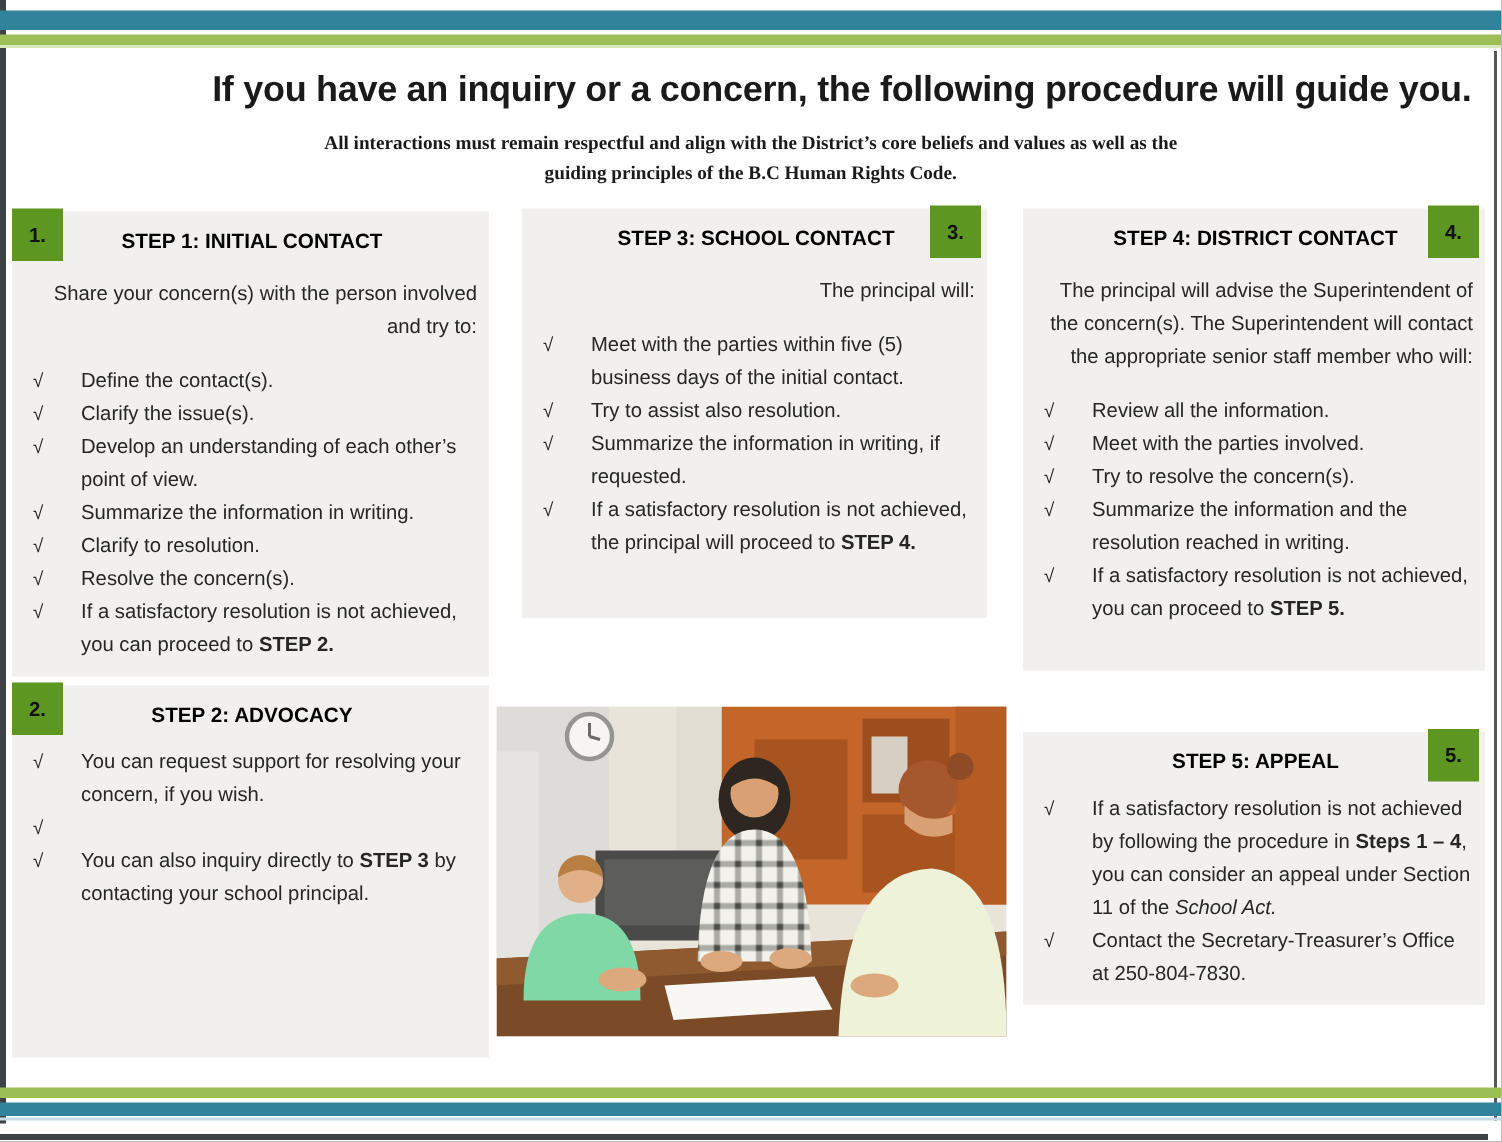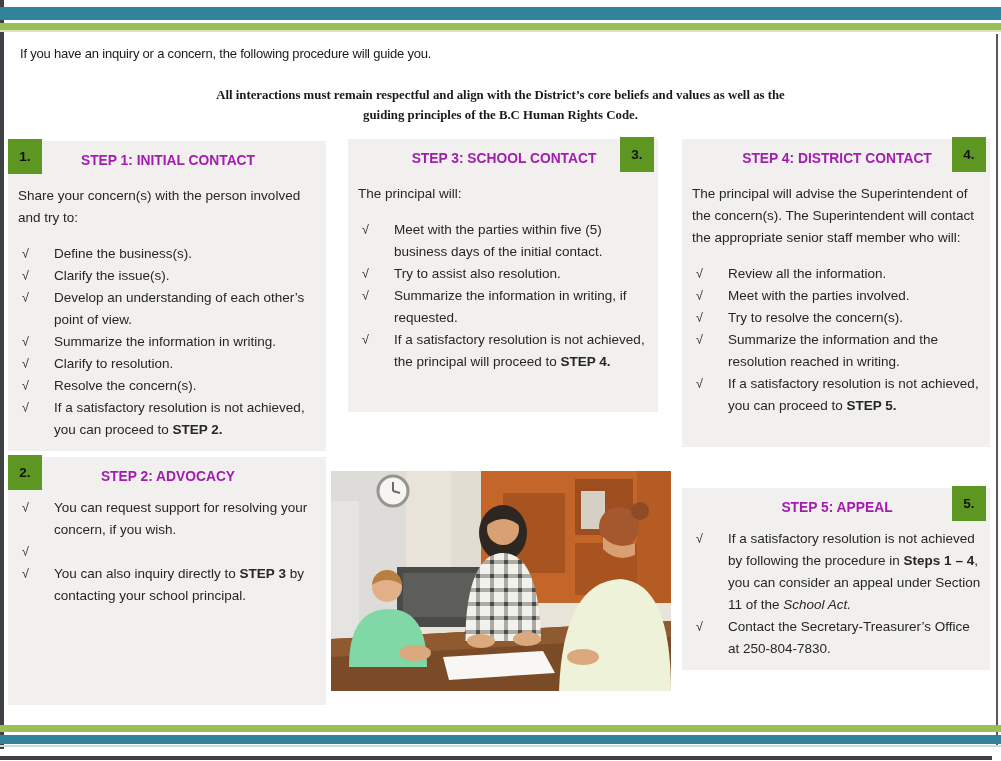--- a/index.html
+++ b/index.html
@@ -16,44 +16,44 @@
   .bar{position:absolute;left:0;width:1001px;}
   .bar-teal-top{top:7px;height:13px;background:#30839B;}
   .bar-green-top{top:23px;height:7px;background:#9CBE56;}
   .bar-pale-top{top:30px;height:2px;background:#D9E5BC;}
   .bar-green-bottom{top:725px;height:7px;background:#9CBE56;}
   .bar-teal-bottom{top:735px;height:9px;background:#30839B;}
   .bar-pale-bottom{top:745px;height:2px;background:#C7DBE4;}
   
   .title{
     position:absolute;top:46px;left:20px;right:20px;margin:0;
-    text-align:left;font-size:13px;font-weight:400;color:#1a1a1a;letter-spacing:-0.2px;
+    text-align:right;font-size:24px;font-weight:700;color:#1a1a1a;letter-spacing:-0.2px;
   }
   .subtitle{
     position:absolute;top:85px;left:60px;right:60px;margin:0;
     text-align:center;font-size:12.8px;font-weight:700;color:#1a1a1a;
     line-height:1.6;white-space:pre-line;font-family:Liberation Serif, serif;
   }
   
   .step-box{
     position:absolute;background:#F1F0EE;box-sizing:border-box;
     padding:6px 8px 10px 10px;font-size:13.5px;line-height:22px;
   }
   .badge{
     position:absolute;width:34px;height:35px;background:#5E9622;
     display:flex;align-items:center;justify-content:center;
     font-size:13.5px;font-weight:700;color:#111;
   }
   .badge-left{left:0;top:-2px;}
   .badge-right{right:4px;top:-2px;}
   .step-title{
     margin:0 0 8px 0;padding-top:2px;text-align:center;
-    font-size:13.8px;font-weight:700;color:#a21caf;line-height:24px;
-  }
-  .intro{margin:12px 0 14px 0;}
+    font-size:13.8px;font-weight:700;color:#000000;line-height:24px;
+  }
+  .intro{margin:12px 0 14px 0;text-align:right;}
   .items{display:block;}
   .item{display:flex;}
   .check{flex:0 0 36px;padding-left:4px;box-sizing:border-box;font-size:12.5px;}
   .itext{flex:1;}
   .seg-b{font-weight:700;}
   .seg-i{font-style:italic;}
   
   .photo{position:absolute;left:331px;top:471px;width:340px;height:220px;}
   .photo svg{display:block;}
 </style>
@@ -74,21 +74,21 @@
   <p class="subtitle">All interactions must remain respectful and align with the District’s core beliefs and values as well as the
 guiding principles of the B.C Human Rights Code.</p>
 
   <section class="step-box" style="left:8px;top:141px;width:318px;min-height:304px;">
     <div class="badge badge-left">1.</div>
     <h2 class="step-title">STEP 1: INITIAL CONTACT</h2>
     <p class="intro">Share your concern(s) with the person involved and try to:</p>
     <div class="items">
         <div class="item">
           <span class="check">√</span>
-          <span class="itext"><span>Define the business(s).</span></span>
+          <span class="itext"><span>Define the contact(s).</span></span>
         </div>
         <div class="item">
           <span class="check">√</span>
           <span class="itext"><span>Clarify the issue(s).</span></span>
         </div>
         <div class="item">
           <span class="check">√</span>
           <span class="itext"><span>Develop an understanding of each other’s point of view.</span></span>
         </div>
         <div class="item">

